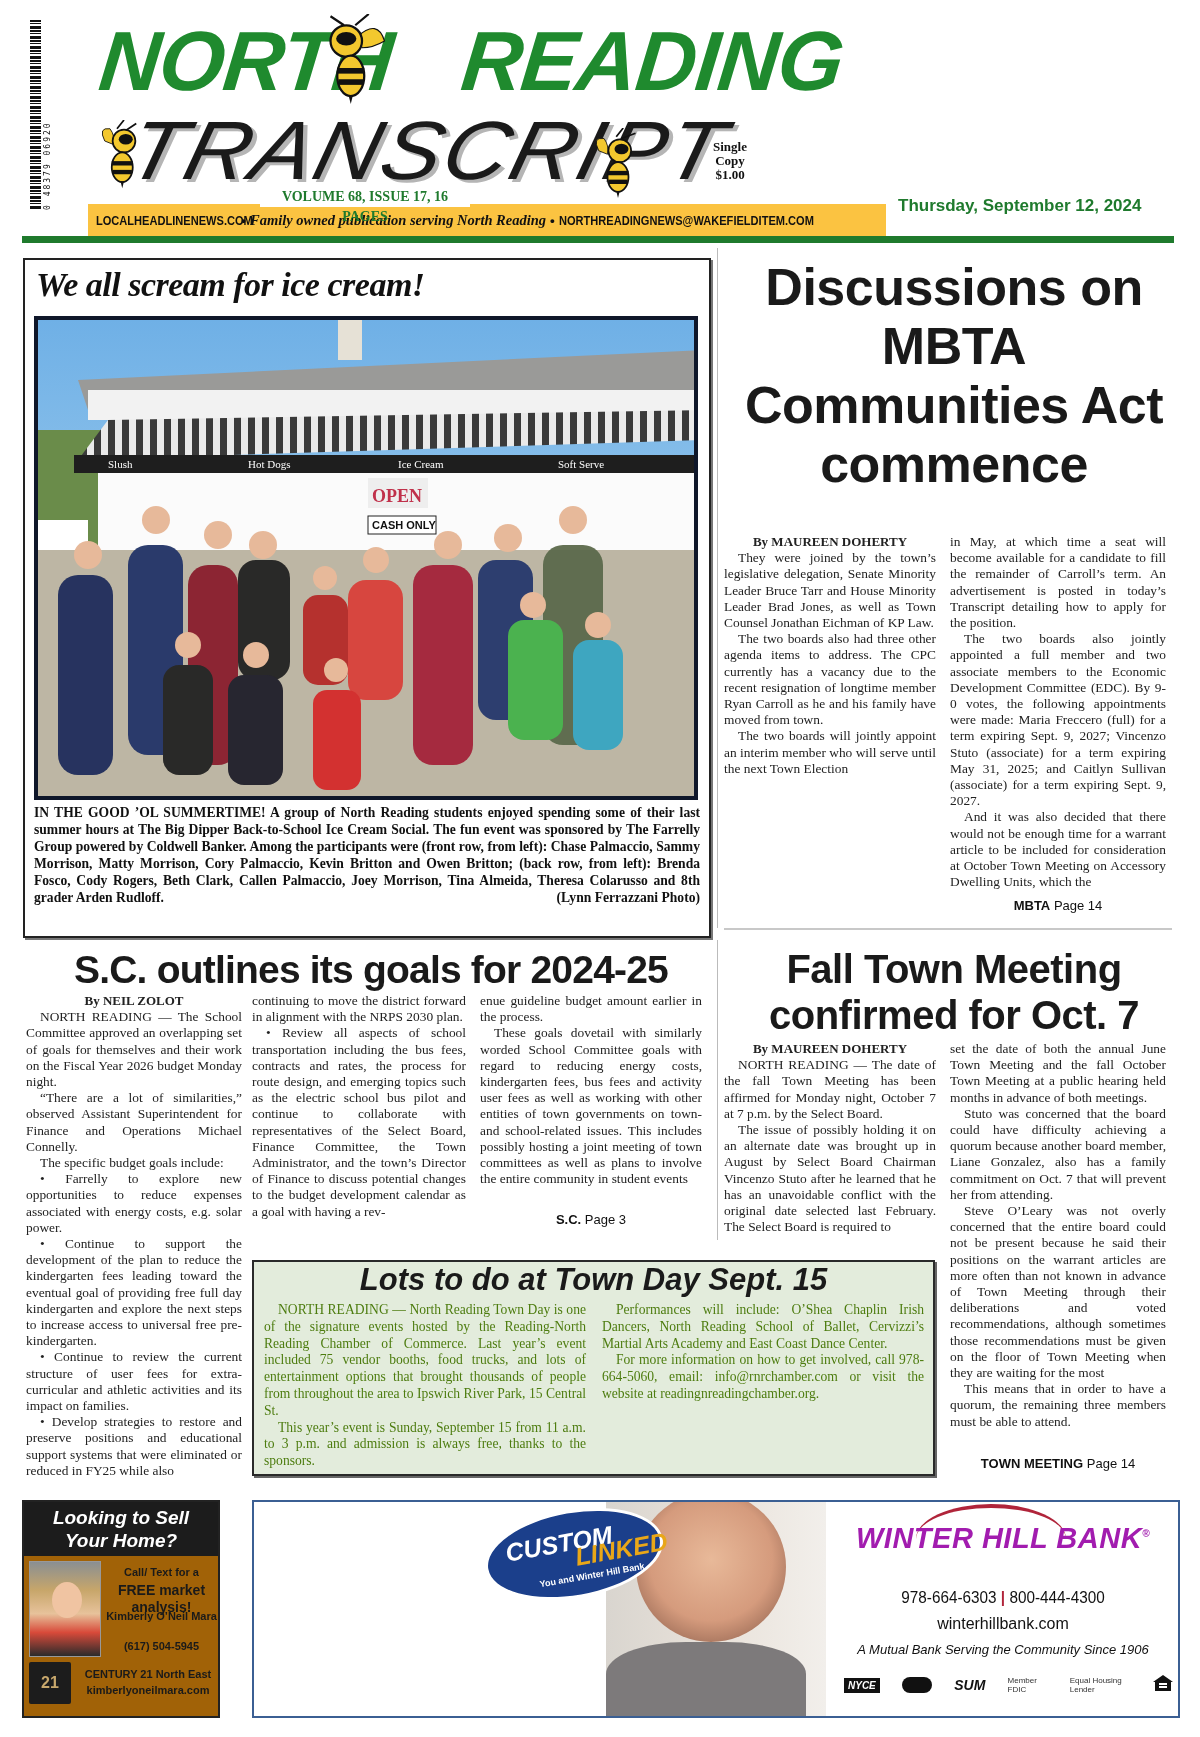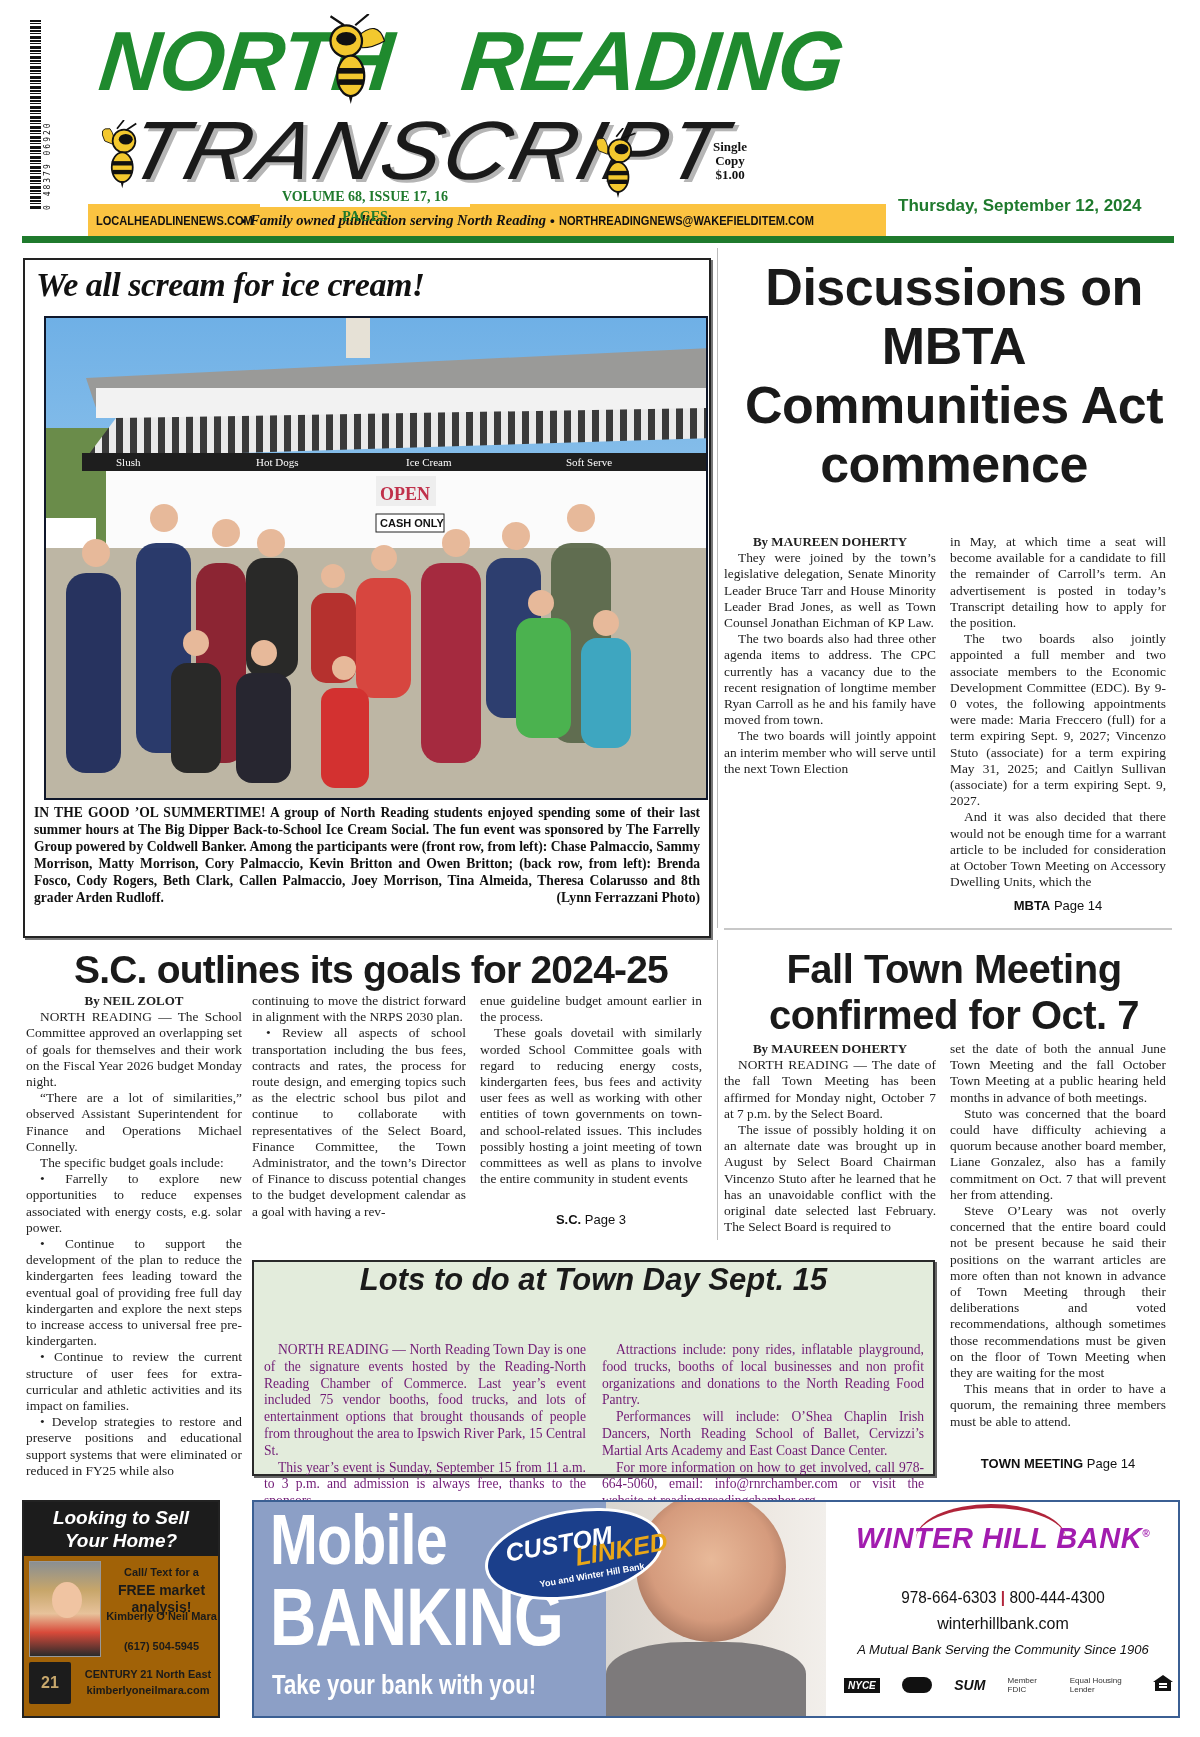--- a/index.html
+++ b/index.html
@@ -28,21 +28,21 @@
   .yellow-band .strong { font-weight: bold; transform: scaleX(0.82); display: inline-block; transform-origin: left; }
   .yellow-band .it { font-family: "Liberation Serif", serif; font-style: italic; font-weight: bold; font-size: 14.5px; }
   .yellow-band .dot { margin: 0 4px; font-weight: bold; }
 
   .date { left: 898px; top: 196px; width: 280px; font-family: "Liberation Sans", sans-serif; font-weight: bold; font-size: 17px; color: #1f7a2d; }
   .green-rule { left: 22px; top: 236px; width: 1152px; height: 7px; background: #1f7a2d; }
 
   
   .ice-box { left: 23px; top: 258px; width: 688px; height: 680px; border: 2px solid #222; box-shadow: 2px 2px 0 #777; }
   .ice-title { left: 36px; top: 266px; font-family: Liberation Serif, serif; font-style: italic; font-weight: bold; font-size: 34px; color: #111; letter-spacing: -0.5px; }
-  .photo { left: 44px; top: 316px; width: 664px; height: 484px; overflow: hidden; border: 2px solid #0f172a; }
+  .photo { left: 34px; top: 316px; width: 664px; height: 484px; overflow: hidden; border: 4px solid #0f172a; }
   .caption { left: 34px; top: 804px; width: 666px; font-family: "Liberation Serif", serif; font-weight: bold; font-size: 13.6px; line-height: 17px; text-align: justify; color: #111; }
   .caption-credit { display: block; text-align: right; margin-top: -17px; }
 
   
   .col-divider { background: #bbb; width: 1px; }
   .mbta-head { left: 724px; top: 258px; width: 460px; font-family: "Liberation Sans", sans-serif; font-weight: bold; font-size: 52px; line-height: 59px; text-align: center; color: #1a1a1a; letter-spacing: -0.5px; }
 
   .body-text { font-family: "Liberation Serif", serif; font-size: 13.4px; line-height: 16.2px; text-align: justify; color: #222; }
   .body-text p { text-indent: 14px; }
   .byline { font-family: "Liberation Serif", serif; font-weight: bold; font-size: 13px; text-align: center; text-indent: 0 !important; }
@@ -51,21 +51,21 @@
 
   .hrule { height: 2px; background: #c8c8c8; }
 
   
   .sc-head { left: 26px; top: 948px; width: 690px; font-family: "Liberation Sans", sans-serif; font-weight: bold; font-size: 39px; text-align: center; letter-spacing: -0.8px; color: #1a1a1a; }
   .ftm-head { left: 724px; top: 946px; width: 460px; font-family: "Liberation Sans", sans-serif; font-weight: bold; font-size: 40px; line-height: 46px; text-align: center; color: #1a1a1a; letter-spacing: -0.5px; }
 
   
   .townday { left: 252px; top: 1260px; width: 683px; height: 216px; background: #e3ecdc; border: 2px solid #2a2a2a; box-shadow: 2px 2px 0 #666; }
   .townday-title { left: 252px; top: 1262px; width: 683px; text-align: center; font-family: "Liberation Sans", sans-serif; font-style: italic; font-weight: bold; font-size: 31px; color: #1a1a1a; }
-  .townday-text { font-family: "Liberation Serif", serif; font-size: 13.6px; line-height: 16.8px; text-align: justify; color: #701a75; margin-top: 40px; }
+  .townday-text { font-family: "Liberation Serif", serif; font-size: 13.6px; line-height: 16.8px; text-align: justify; color: #4d7c0f; }
   .townday-text p { text-indent: 14px; }
 
   
   .ad-realtor { left: 22px; top: 1500px; width: 198px; height: 218px; border: 2px solid #222; background: #a16207; }
   .ad-realtor .hdr { height: 54px; background: #1c1c1c; color: #fff; text-align: center; font-family: "Liberation Sans", sans-serif; font-weight: bold; font-style: italic; font-size: 19px; line-height: 23px; padding-top: 4px; }
   .ad-realtor .portrait { position: absolute; left: 5px; top: 59px; width: 72px; height: 96px; background: linear-gradient(180deg, #8a8f92 0%, #c7a66a 30%, #e7c29b 55%, #d84a3a 75%, #2b2b2b 100%); border: 1px solid #999; }
   .ad-realtor .face { position: absolute; left: 22px; top: 20px; width: 30px; height: 36px; border-radius: 50%; background: #f0c4a2; }
   .ad-realtor .c21 { position: absolute; left: 5px; top: 160px; width: 42px; height: 42px; background: #1c1c1c; color: #c7a76c; font-family: "Liberation Sans", sans-serif; font-weight: bold; font-size: 16px; text-align: center; line-height: 42px; border-radius: 2px; }
   .ad-realtor .rt { position: absolute; left: 80px; width: 115px; text-align: center; font-family: "Liberation Sans", sans-serif; font-weight: bold; color: #1a1a1a; }
   .ad-realtor .bot { position: absolute; left: 50px; width: 148px; text-align: center; font-family: "Liberation Sans", sans-serif; font-weight: bold; color: #1a1a1a; font-size: 11px; }
@@ -299,21 +299,20 @@
   <b>TOWN MEETING</b> <span>Page 14</span>
 </div>
 
 <div class="abs townday"></div>
 <div class="abs townday-title">Lots to do at Town Day Sept. 15</div>
 <div class="abs townday-text" style="left:264px; top:1302px; width:322px;">
   <p>NORTH READING — North Reading Town Day is one of the signature events hosted by the Reading-North Reading Chamber of Commerce. Last year’s event included 75 vendor booths, food trucks, and lots of entertainment options that brought thousands of people from throughout the area to Ipswich River Park, 15 Central St.</p>
   <p>This year’s event is Sunday, September 15 from 11 a.m. to 3 p.m. and admission is always free, thanks to the sponsors.</p>
 </div>
 <div class="abs townday-text" style="left:602px; top:1302px; width:322px;">
-  <p>Attractions include: pony rides, inflatable playground, food trucks, booths of local businesses and non profit organizations and donations to the North Reading Food Pantry.</p>
   <p>Performances will include: O’Shea Chaplin Irish Dancers, North Reading School of Ballet, Cervizzi’s Martial Arts Academy and East Coast Dance Center.</p>
   <p>For more information on how to get involved, call 978-664-5060, email: info@rnrchamber.com or visit the website at readingnreadingchamber.org.</p>
 </div>
 
 <div class="abs ad-realtor">
   <div class="hdr">
     <div>Looking to Sell</div>
     <div>Your Home?</div>
   </div>
   <div class="portrait">
@@ -323,25 +322,20 @@
   <div class="rt" style="top:80px; font-size:14px;">FREE market</div>
   <div class="rt" style="top:97px; font-size:14px;">analysis!</div>
   <div class="rt" style="top:108px; font-size:11px;">Kimberly O’Neil Mara</div>
   <div class="rt" style="top:138px; font-size:11px;">(617) 504-5945</div>
   <div class="c21">21</div>
   <div class="bot" style="top:166px;">CENTURY 21 North East</div>
   <div class="bot" style="top:182px;">kimberlyoneilmara.com</div>
 </div>
 
 <div class="abs ad-bank">
-  <div class="blue">
-    <div class="mobile">Mobile</div>
-    <div class="banking">BANKING</div>
-    <div class="take">Take your bank with you!</div>
-  </div>
   <div class="photo-area">
     <div class="woman-face"></div>
     <div class="shirt"></div>
   </div>
   <div class="oval">
     <span class="c1">CUSTOM</span>
     <span class="c2">LINKED</span>
     <span class="c3">You and Winter Hill Bank</span>
   </div>
   <div class="right">

